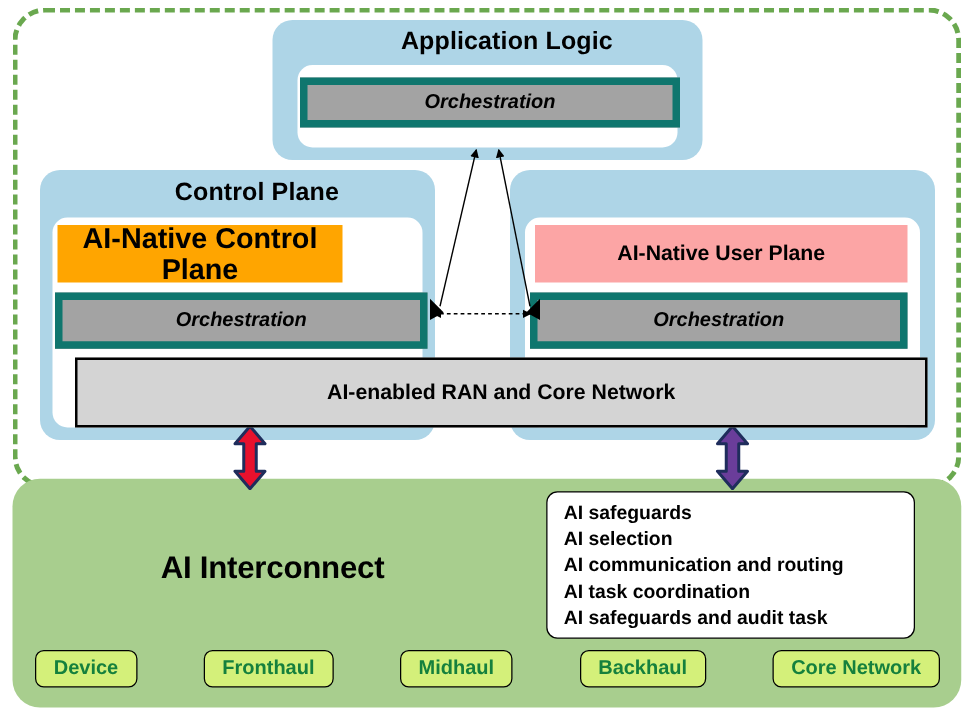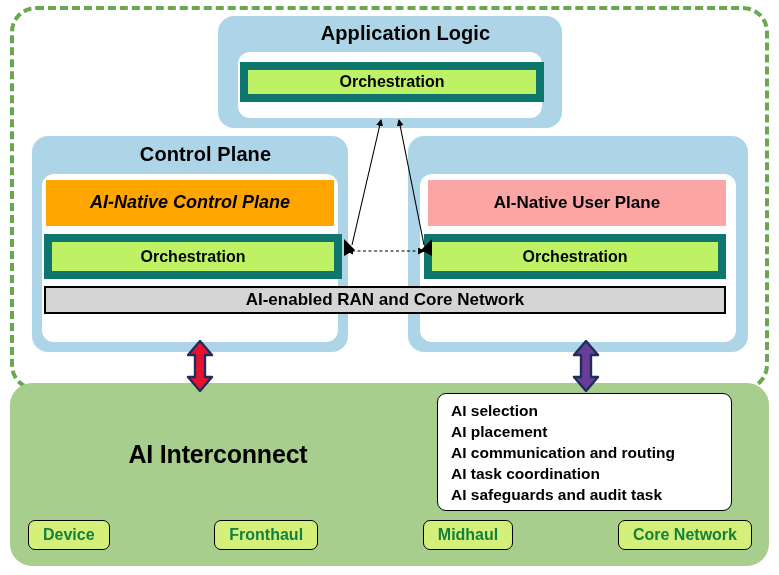--- a/index.html
+++ b/index.html
@@ -108,22 +108,23 @@
     align-items: center;
     justify-content: center;
     font-size: 16px;
     font-weight: bold;
     color: #000000;
     box-sizing: border-box;
     text-align: center;
     line-height: 1.1;
   }
   .box-cream {
-    background: #bef264;
-    border: 8px solid #0f766e;
+    background: #a3a3a3;
+    border: 6px solid #0f766e;
+    font-style: italic;
   }
   .box-orange {
     background: #ffa500;
     border: none;
   }
   .box-pink {
     background: #fca5a5;
     border: none;
   }
   .box-gray {
@@ -135,25 +136,24 @@
     left: 240px;
     top: 62px;
     width: 304px;
     height: 40px;
     z-index: 6;
   }
 
   #cp-ai {
     left: 46px;
     top: 180px;
-    width: 288px;
+    width: 228px;
     height: 46px;
     z-index: 6;
-    font-size: 18px;
-    font-style: italic;
+    font-size: 23px;
   }
   #cp-orch {
     left: 44px;
     top: 234px;
     width: 298px;
     height: 45px;
     z-index: 6;
   }
 
   #up-ai {
@@ -167,24 +167,24 @@
   #up-orch {
     left: 424px;
     top: 234px;
     width: 302px;
     height: 45px;
     z-index: 6;
   }
 
   
   #ran-core {
-    left: 44px;
+    left: 60px;
     top: 286px;
     width: 682px;
-    height: 28px;
+    height: 56px;
     z-index: 7;
     font-size: 17px;
   }
 
   
   #connectors {
     position: absolute;
     left: 0;
     top: 0;
     width: 779px;
@@ -286,32 +286,33 @@
 <div id="diagram">
 
   <div class="dashed-frame"></div>
 
   <div id="interconnect"></div>
 
   <div id="interconnect-title">AI Interconnect</div>
 
   <div id="callout">
     <ul>
+      <li>AI safeguards</li>
       <li>AI selection</li>
-      <li>AI placement</li>
       <li>AI communication and routing</li>
       <li>AI task coordination</li>
       <li>AI safeguards and audit task</li>
     </ul>
   </div>
 
   <div id="segments">
     <div class="segment-tag">Device</div>
     <div class="segment-tag">Fronthaul</div>
     <div class="segment-tag">Midhaul</div>
+    <div class="segment-tag">Backhaul</div>
     <div class="segment-tag">Core Network</div>
   </div>
 
   <div class="plane" id="app-logic">
     <div class="plane-title">Application Logic</div>
     <div class="plane-inner"></div>
   </div>
   <div class="box box-cream" id="app-orch">Orchestration</div>
 
   <div class="plane" id="control-plane">

